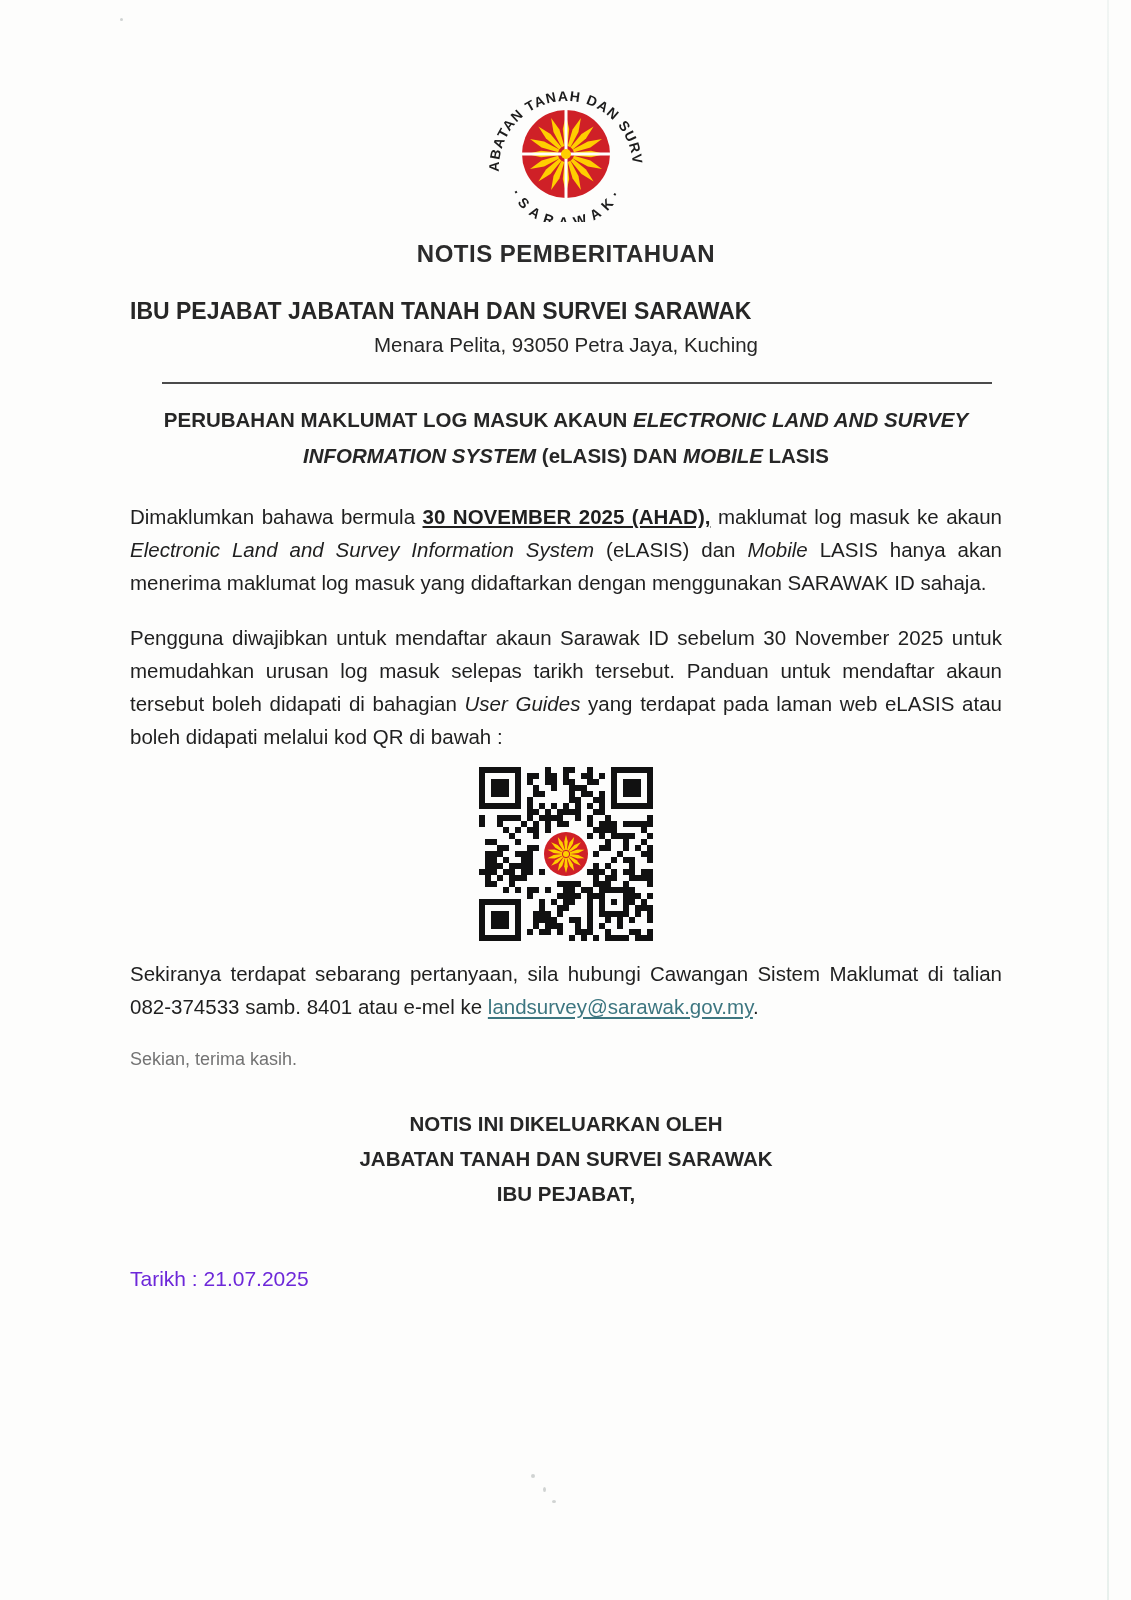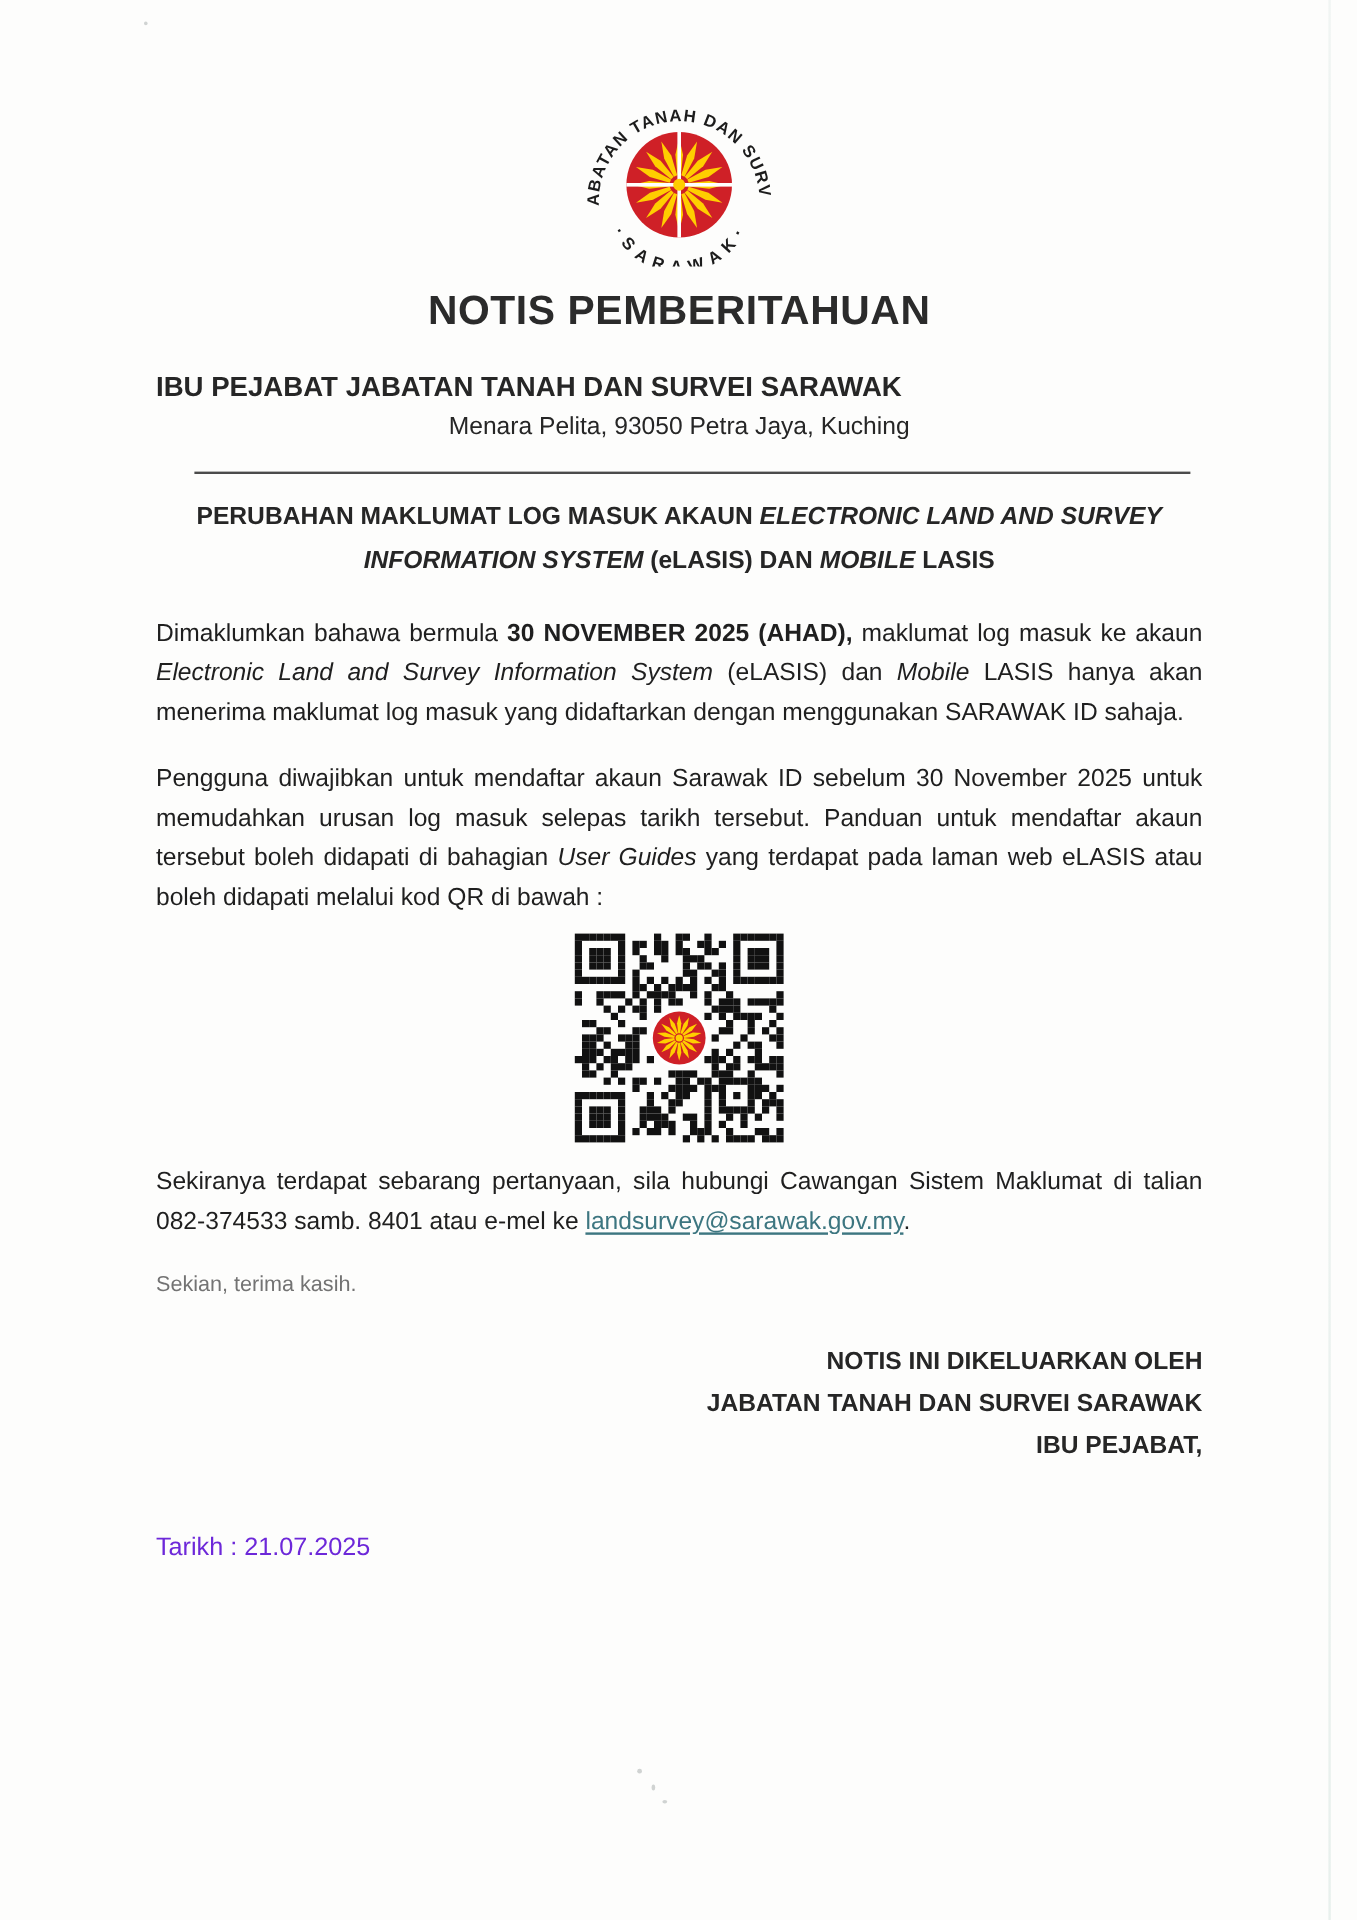--- a/index.html
+++ b/index.html
@@ -16,21 +16,21 @@
     position:absolute;
     left:130px;top:0;width:872px;
   }
   .logo-wrap{
     margin-top:70px;
     display:flex;justify-content:center;
   }
   .doc-title{
     margin-top:18px;
     text-align:center;
-    font-size:34px;font-weight:bold;color:#2b2b2b;
+    font-size:24px;font-weight:bold;color:#2b2b2b;
     letter-spacing:.5px;
   }
   .office-line{
     margin-top:30px;
     font-size:23px;font-weight:bold;color:#262626;
   }
   .address-line{
     margin-top:8px;
     text-align:center;
     font-size:20.5px;color:#262626;
@@ -46,34 +46,34 @@
     text-align:center;
     font-size:20.5px;font-weight:bold;color:#262626;
     line-height:36px;
   }
   .para{
     margin-top:26px;
     font-size:20.5px;line-height:33px;
     text-align:justify;color:#1f1f1f;
   }
   .para.tight{margin-top:22px;}
-  .seg-b{font-weight:bold;}
+  .seg-b{font-weight:bold;text-decoration:underline;}
   .seg-i{font-style:italic;}
   .seg-link{color:#3d7680;text-decoration:underline;text-underline-offset:3px;}
   .qr-wrap{
     margin-top:10px;
     display:flex;justify-content:center;
   }
   .closing-word{
     margin-top:26px;
     font-size:18px;color:#737373;
   }
   .issued{
     margin-top:36px;
-    text-align:right;
+    text-align:center;
     font-size:20.5px;font-weight:bold;color:#262626;
     line-height:35px;
   }
   .date-line{
     margin-top:56px;
     font-size:21px;color:#6d28d9;
   }
   
   .scan-line-right{
     position:absolute;right:22px;top:0;width:2px;height:1600px;

